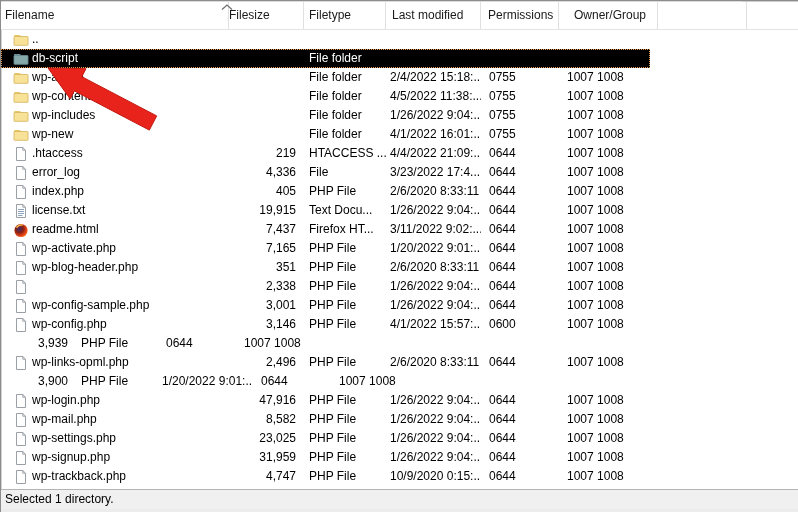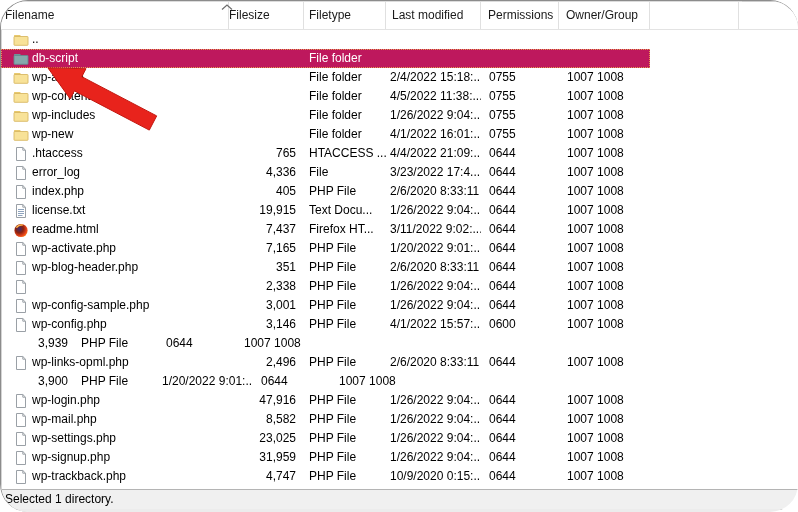--- a/index.html
+++ b/index.html
@@ -1,44 +1,44 @@
 <!DOCTYPE html>
 <html><head>
 <meta charset="utf-8">
 <style>
   html,body{margin:0;padding:0;background:#fff;}
   .pane{
     position:relative;width:798px;height:512px;background:#ffffff;
     font-family:"Liberation Sans",sans-serif;font-size:12px;color:#000;
     overflow:hidden;box-sizing:border-box;
-    border-top:1px solid #8c8c8c;border-left:1px solid #8c8c8c;border-radius:28px;
+    border-top:1px solid #8c8c8c;border-left:1px solid #8c8c8c;
   }
   .inner-top-line{position:absolute;top:0;left:0;right:0;height:1px;background:#dcdcdc;}
   .inner-left-line{position:absolute;left:0;top:0;bottom:0;width:1px;background:#d4d4d4;}
   .tr-block{position:absolute;top:-1px;right:0;width:56px;height:8px;background:#cdcdcd;border-bottom:1px solid #8a8a8a;}
 
   
   .header{position:absolute;top:1px;left:0;right:0;height:27px;display:flex;
           border-bottom:1px solid #e3e3e3;background:#fff;}
   .hcell{box-sizing:border-box;border-right:1px solid #e0e0e0;height:100%;
          line-height:26px;white-space:nowrap;overflow:hidden;color:#1a1a1a;}
   .h-name{width:228px;padding-left:4px;}
   .h-size{width:75px;padding-right:6px;}
   .h-type{width:82px;padding-left:5px;}
   .h-mod{width:95px;padding-left:6px;}
   .h-perm{width:78px;padding-left:7px;}
-  .h-owner{width:91px;padding-left:7px;}
+  .h-owner{width:91px;padding-left:7px;margin-left:8px;}
   .h-gap{width:89px;}
   .h-fill{flex:1;border-right:none;}
   .sort-chevron{position:absolute;left:220px;top:2px;}
 
   
   .list{position:absolute;top:29px;left:0;width:649px;}
   .row{display:flex;height:19px;line-height:19px;width:649px;}
-  .row.selected{background:#be185d;color:#fff;outline:1px dotted #e59b4e;outline-offset:-1px;}
+  .row.selected{background:#000000;color:#fff;outline:1px dotted #e59b4e;outline-offset:-1px;}
   .cell{box-sizing:border-box;white-space:nowrap;overflow:hidden;}
   .c-name{width:228px;display:flex;align-items:center;padding-left:12px;}
   .c-name .icon{width:16px;height:16px;flex:0 0 16px;margin-right:3px;display:inline-block;}
   .c-name .icon svg{display:block;}
   .c-size{width:75px;text-align:right;padding-right:8px;}
   .c-type{width:82px;padding-left:5px;}
   .c-mod{width:95px;padding-left:4px;}
   .c-perm{width:78px;padding-left:8px;}
   .c-owner{width:91px;padding-left:8px;}
 
@@ -202,21 +202,21 @@
 
       <span class="icon">
         <svg width="16" height="16" viewBox="0 0 16 16">
           <path d="M3.5 1.5 h6.3 l2.7 2.7 v10.3 h-9 z" fill="#ffffff" stroke="#9aa0a6" stroke-width="1"></path>
           <path d="M9.8 1.5 v2.7 h2.7" fill="none" stroke="#9aa0a6" stroke-width="1"></path>
         </svg>
       </span>
 
       <span class="name-text">.htaccess</span>
     </div>
-    <div class="cell c-size">765</div>
+    <div class="cell c-size">219</div>
     <div class="cell c-type">HTACCESS ...</div>
     <div class="cell c-mod">4/4/2022 21:09:...</div>
     <div class="cell c-perm">0644</div>
     <div class="cell c-owner">1007 1008</div>
   </div>
 
   <div class="row">
     <div class="cell c-name">
 
       <span class="icon">

